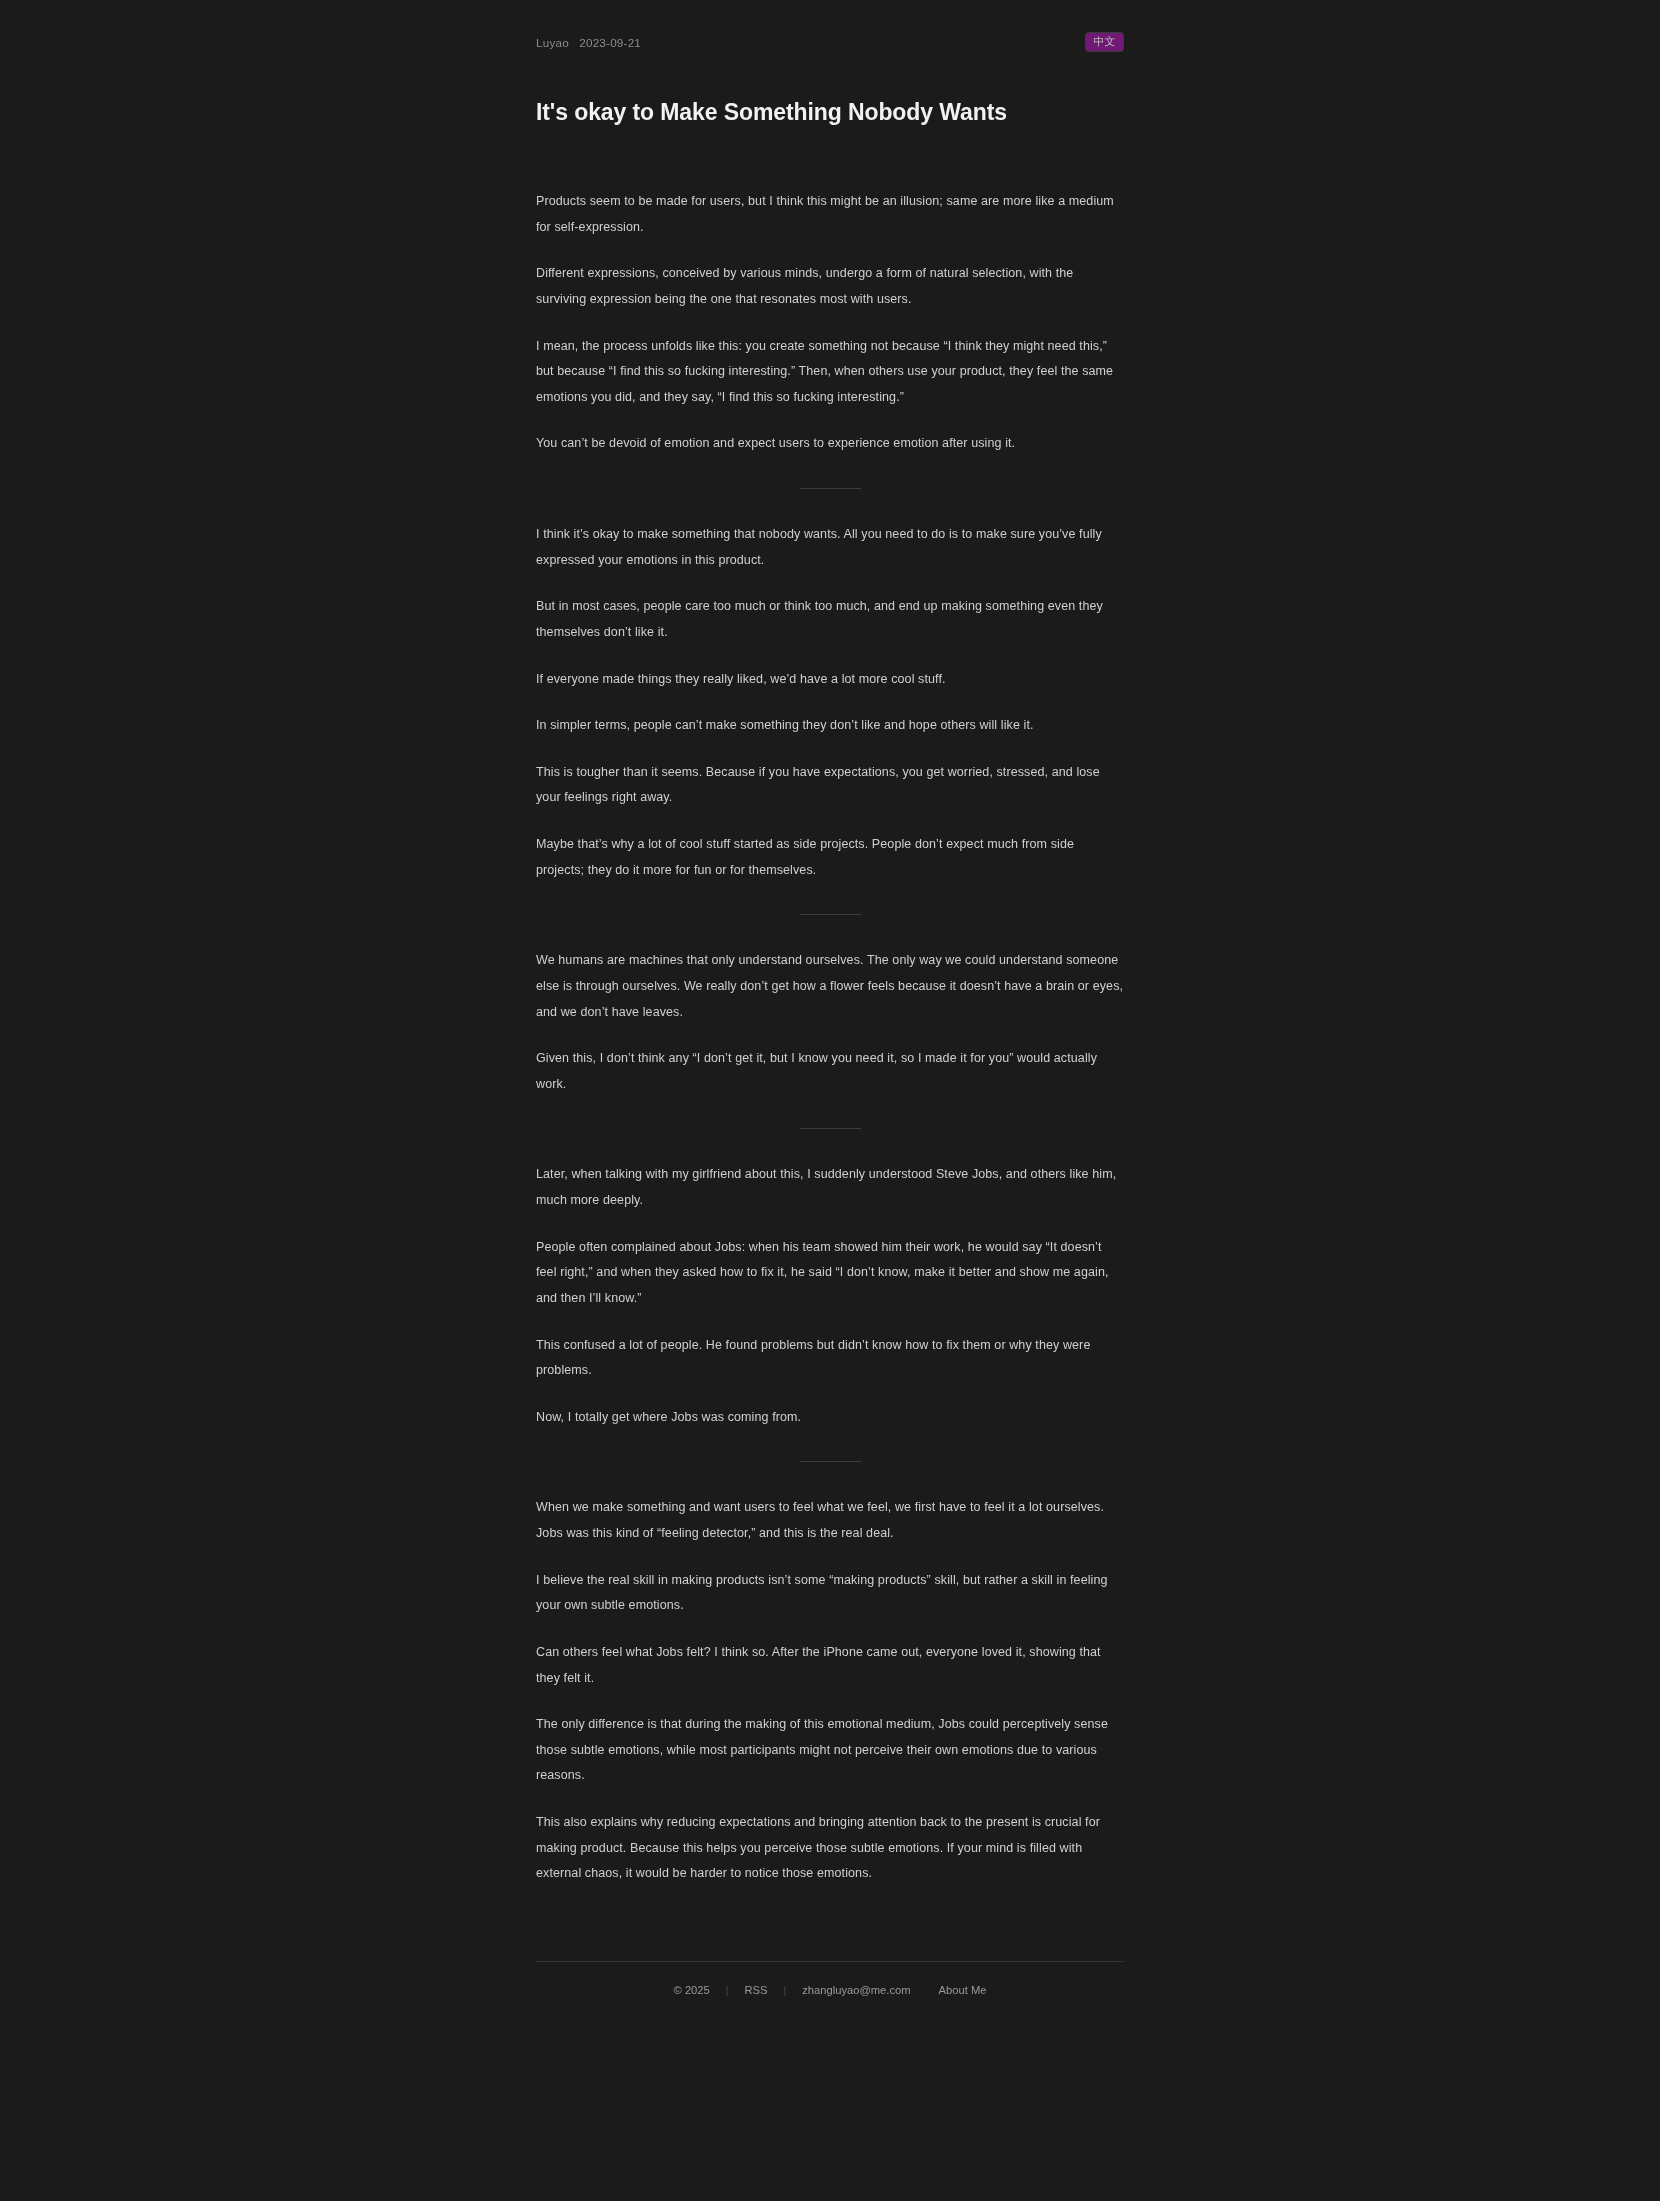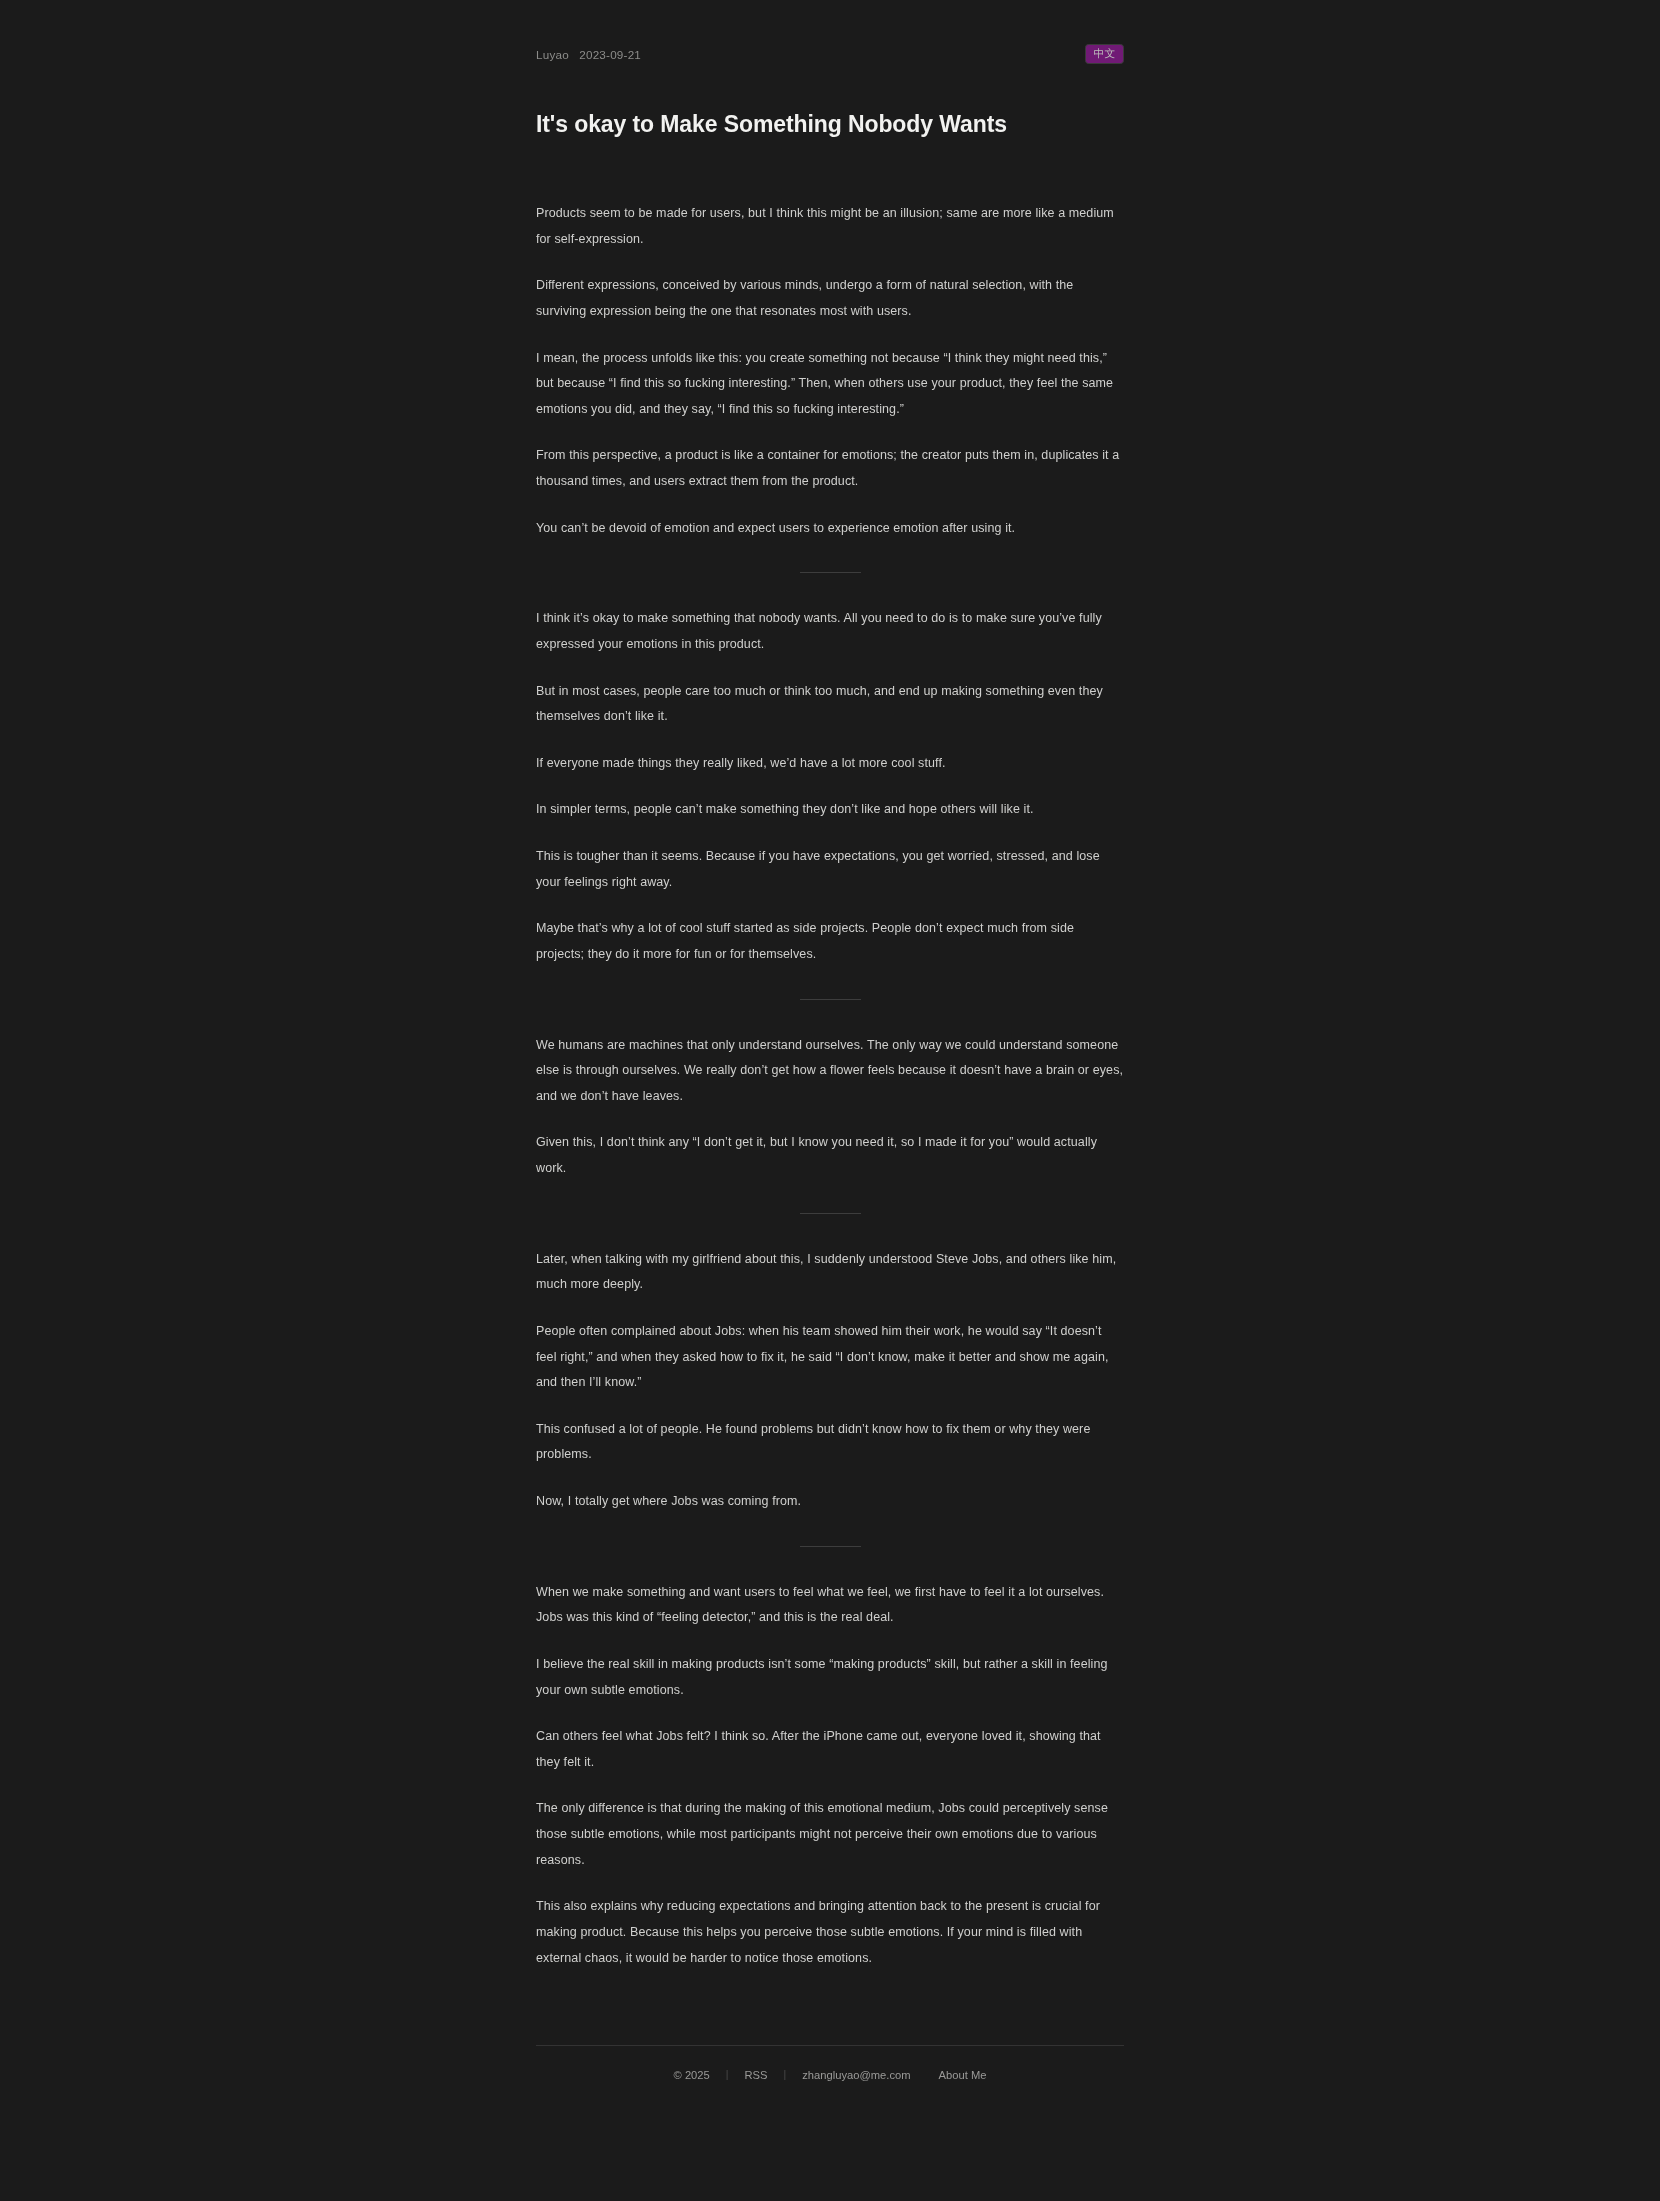--- a/index.html
+++ b/index.html
@@ -10,21 +10,21 @@
     color: #d8d8d6;
     font-family: "Liberation Sans", sans-serif;
   }
   body {
     width: 1660px;
     min-height: 2202px;
     position: relative;
   }
   .page {
     width: 1660px;
-    margin: 12px auto;
+    margin: 0 auto;
     padding: 0;
   }
   .wrap {
     width: 588px;
     margin: 0 auto;
     padding-top: 29px;
   }
   .meta-bar {
     display: flex;
     align-items: center;
@@ -115,21 +115,20 @@
     </div>
 
     <h1 class="title">It's okay to Make Something Nobody Wants</h1>
 
     <div class="article">
 
       <div class="section">
         <p>Products seem to be made for users, but I think this might be an illusion; same are more like a medium for self-expression.</p>
         <p>Different expressions, conceived by various minds, undergo a form of natural selection, with the surviving expression being the one that resonates most with users.</p>
         <p>I mean, the process unfolds like this: you create something not because “I think they might need this,” but because “I find this so fucking interesting.” Then, when others use your product, they feel the same emotions you did, and they say, “I find this so fucking interesting.”</p>
-        <p>From this perspective, a product is like a container for emotions; the creator puts them in, duplicates it a thousand times, and users extract them from the product.</p>
         <p>You can’t be devoid of emotion and expect users to experience emotion after using it.</p>
       </div>
 
       <div class="sep"></div>
 
       <div class="section">
         <p>I think it’s okay to make something that nobody wants. All you need to do is to make sure you’ve fully expressed your emotions in this product.</p>
         <p>But in most cases, people care too much or think too much, and end up making something even they themselves don’t like it.</p>
         <p>If everyone made things they really liked, we’d have a lot more cool stuff.</p>
         <p>In simpler terms, people can’t make something they don’t like and hope others will like it.</p>

